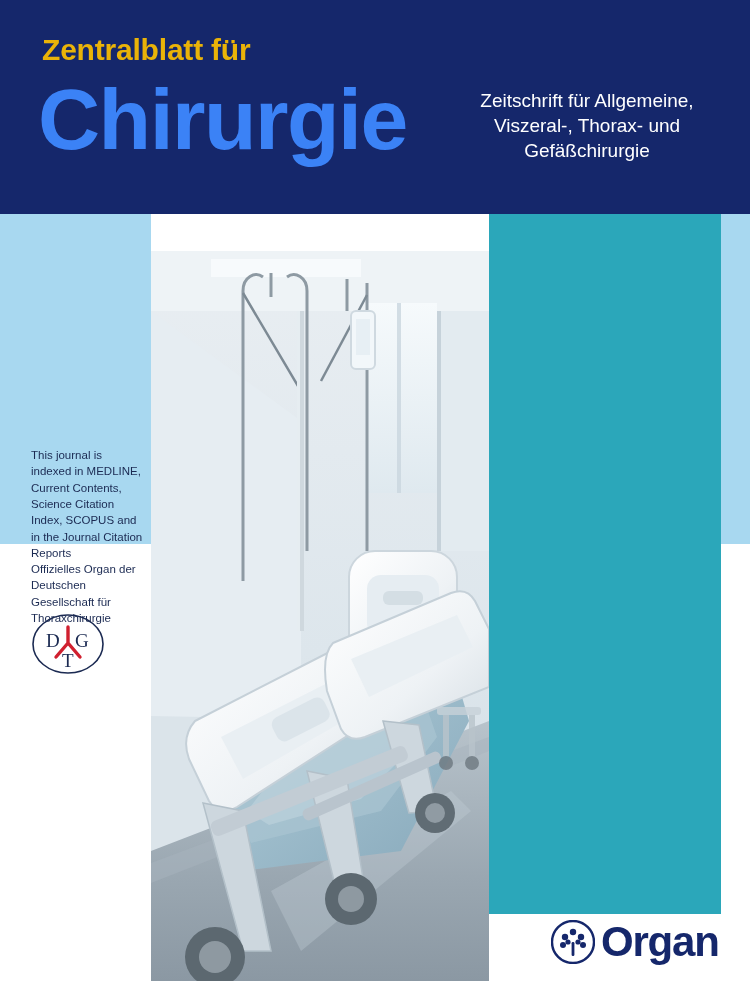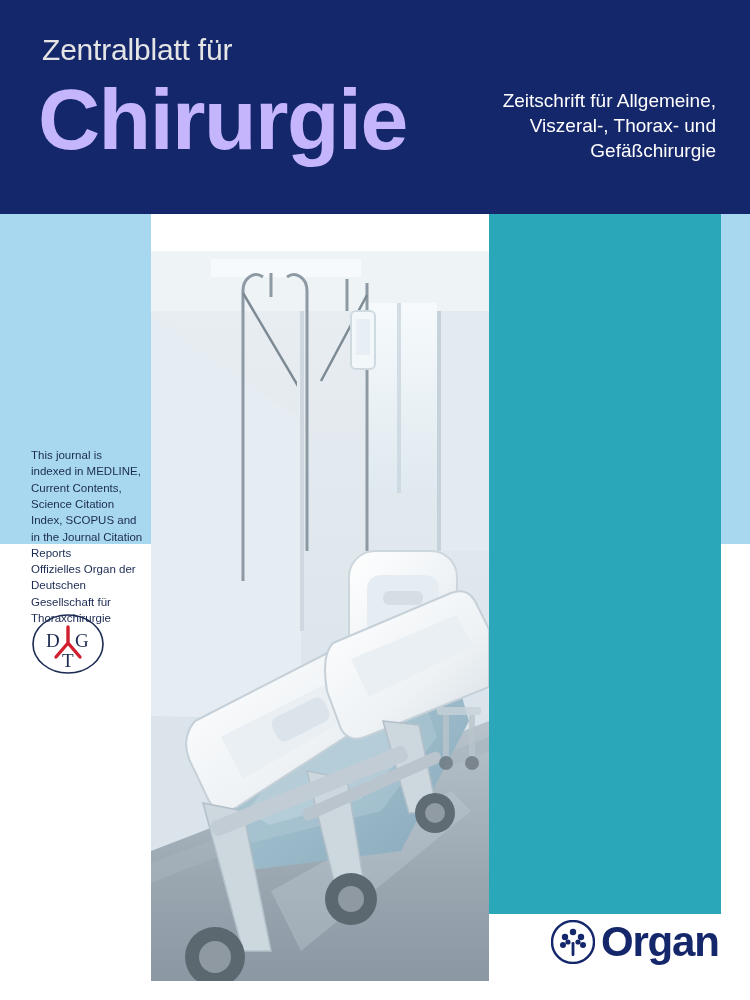--- a/index.html
+++ b/index.html
@@ -24,44 +24,44 @@
     left: 0;
     top: 0;
     width: 750px;
     height: 214px;
     background: #15276b;
   }
   .header-kicker {
     position: absolute;
     left: 42px;
     top: 33px;
-    color: #e5e5e5;
+    color: #eab308;
     font-size: 30px;
-    font-weight: normal;
+    font-weight: bold;
     letter-spacing: -0.2px;
   }
   .header-title {
     position: absolute;
     left: 38px;
     top: 74px;
-    color: #c4b5fd;
+    color: #3b82f6;
     font-size: 86px;
     font-weight: bold;
     letter-spacing: -1.5px;
     line-height: 1.05;
   }
   .header-subtitle {
     position: absolute;
-    right: 34px;
+    right: 48px;
     top: 88px;
     width: 230px;
     color: #ffffff;
     font-size: 19px;
     line-height: 1.32;
-    text-align: right;
+    text-align: center;
   }
 
   
   .left-band {
     position: absolute;
     left: 0;
     top: 214px;
     width: 151px;
     height: 330px;
     background: #a8d8f0;

